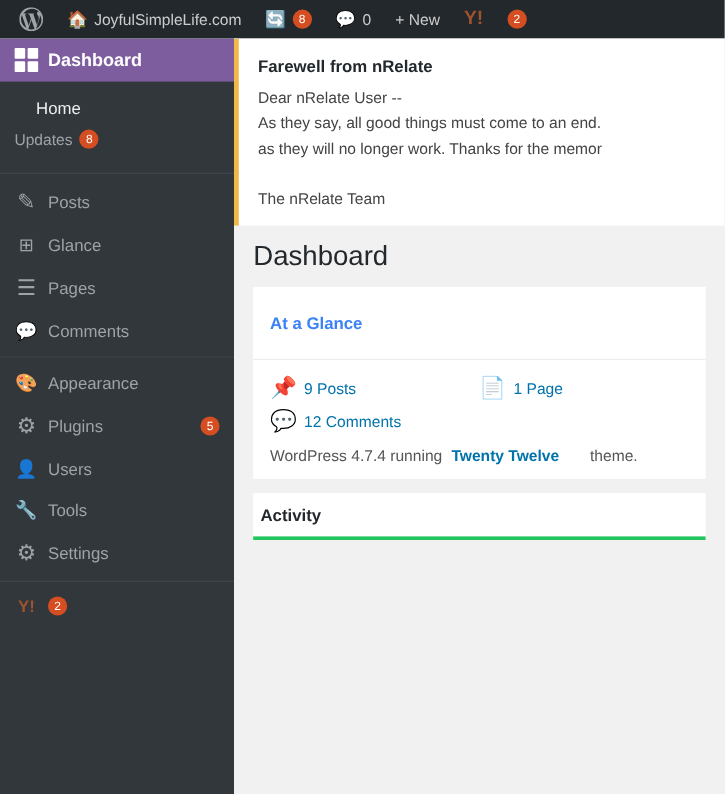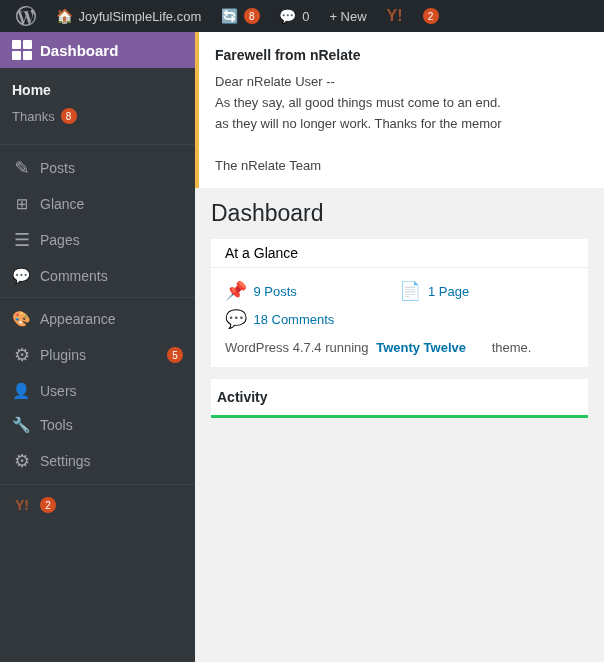--- a/index.html
+++ b/index.html
@@ -63,24 +63,24 @@
       gap: 8px;
       color: #fff;
       font-size: 15px;
       font-weight: 600;
       cursor: pointer;
     }
     .sidebar-section {
       padding: 8px 0;
     }
     .sidebar-home {
-      padding: 6px 12px;
+      padding: 6px 30px;
       color: #eee;
       font-size: 14px;
-      font-weight: 700;
+      font-weight: 400;
       cursor: pointer;
     }
     .sidebar-updates {
       padding: 4px 12px 8px 12px;
       color: #9ea3a8;
       font-size: 13px;
       display: flex;
       align-items: center;
       gap: 6px;
       cursor: pointer;
@@ -166,25 +166,25 @@
       margin-bottom: 12px;
     }
 
     
     .widget {
       background: #fff;
       margin-bottom: 12px;
       padding: 0;
     }
     .widget-header {
-      padding: 6px 14px;
+      padding: 22px 14px;
       border-bottom: 1px solid #eee;
       font-size: 14px;
-      font-weight: 400;
-      color: #000000;
+      font-weight: 700;
+      color: #3b82f6;
     }
     .widget-body {
       padding: 12px 14px;
     }
     .glance-grid {
       display: grid;
       grid-template-columns: 1fr 1fr;
       gap: 6px 0;
       margin-bottom: 10px;
     }
@@ -274,21 +274,21 @@
         <rect x="0" y="11" width="9" height="9" rx="1"></rect>
         <rect x="11" y="11" width="9" height="9" rx="1"></rect>
       </svg>
       <span>Dashboard</span>
 
     </div>
 
     <div class="sidebar-section">
       <div class="sidebar-home">Home</div>
       <div class="sidebar-updates">
-        <span>Thanks</span>
+        <span>Updates</span>
         <span class="update-badge">8</span>
       </div>
     </div>
 
     <hr class="sidebar-divider">
 
     <div class="sidebar-item">
       <span class="sidebar-item-icon">✎</span>
       <span class="sidebar-item-label">Posts</span>
     </div>
@@ -367,21 +367,21 @@
             <div class="glance-item">
               <span class="glance-icon">📌</span>
               <a class="glance-link">9 Posts</a>
             </div>
             <div class="glance-item">
               <span class="glance-icon">📄</span>
               <a class="glance-link">1 Page</a>
             </div>
             <div class="glance-item">
               <span class="glance-icon">💬</span>
-              <a class="glance-link">18 Comments</a>
+              <a class="glance-link">12 Comments</a>
             </div>
           </div>
           <div class="glance-meta">
             <span>WordPress 4.7.4 running</span>
             <a class="glance-link" style="margin-left:4px;font-weight:bold;">Twenty Twelve</a>
             <span style="margin-left:22px;">theme.</span>
           </div>
         </div>
       </div>
 

